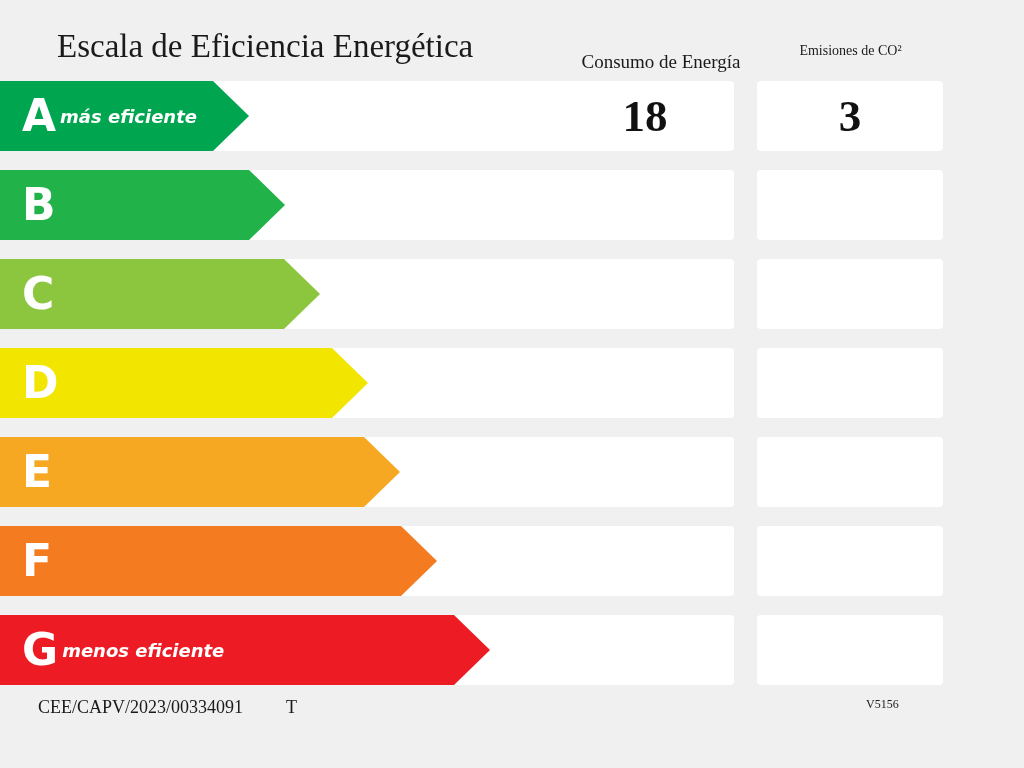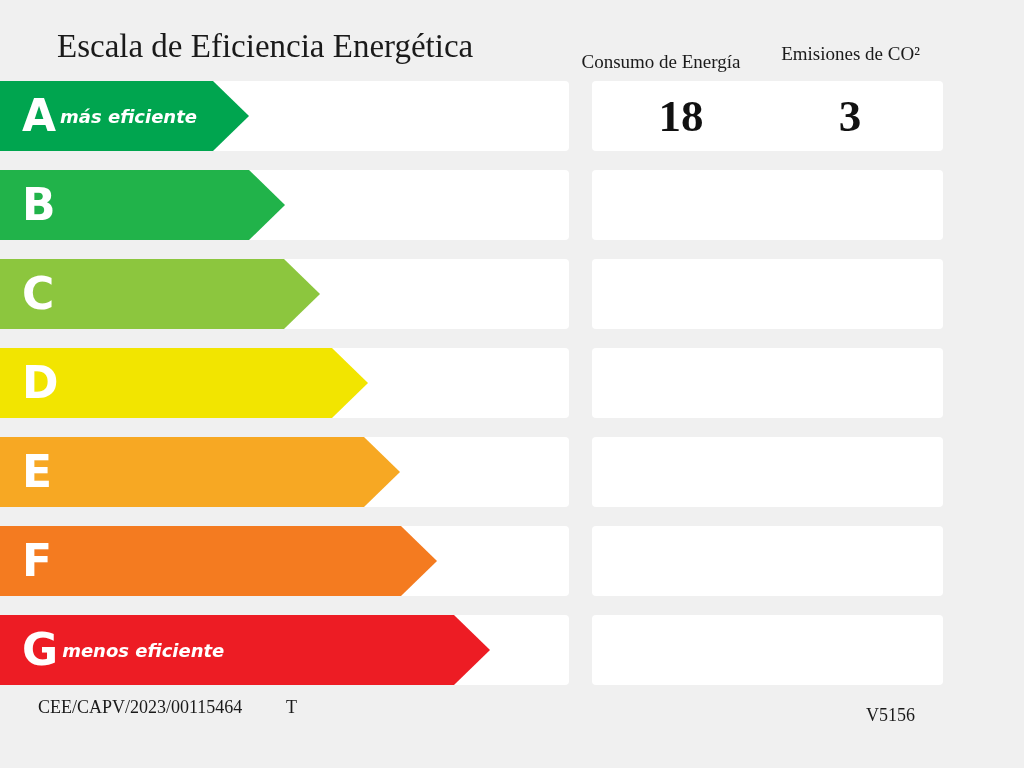--- a/index.html
+++ b/index.html
@@ -41,21 +41,21 @@
     font-size: 19px;
     color: #1a1a1a;
     font-family: "Liberation Serif", serif;
   }
   #col-co2-title {
     position: absolute;
     left: 758px;
     top: 15px;
     width: 185px;
     text-align: center;
-    font-size: 19px;
+    font-size: 14px;
     color: #1a1a1a;
     font-family: "Liberation Serif", serif;
   }
   
   #rows {
     position: absolute;
     left: 0;
     top: 81px;
     width: 1024px;
   }
@@ -102,21 +102,21 @@
   .value-cell {
     position: absolute;
     top: 0;
     height: 70px;
     background: #ffffff;
     border-radius: 4px;
     display: flex;
     align-items: center;
     justify-content: center;
   }
-  .value-cell.energy { left: 592px; width: 178px; }
+  .value-cell.energy { left: 556px; width: 178px; }
   .value-cell.co2    { left: 757px; width: 186px; }
   .value-cell .value {
     font-family: "Liberation Serif", serif;
     font-weight: bold;
     font-size: 45px;
     color: #111111;
     line-height: 45px;
   }
   
   #footer {
@@ -140,24 +140,23 @@
     left: 286px;
     top: 0;
     font-size: 18px;
     color: #1a1a1a;
     font-family: "Liberation Serif", serif;
   }
   #footer-version {
     position: absolute;
     left: 866px;
     top: 0;
-    font-size: 18px;
-    color: #1a1a1a;
-    font-family: "Liberation Serif", serif;
-    margin-top: 8px;
+    font-size: 12px;
+    color: #1a1a1a;
+    font-family: "Liberation Serif", serif;
   }
 </style>
 </head>
 <body>
 
 <div id="page">
 
   <div id="header">
     <div id="scale-title">Escala de Eficiencia Energética</div>
     <div id="col-energy-title">Consumo de Energía</div>
@@ -247,18 +246,18 @@
         <div class="value-cell energy">
           <span class="value"></span>
         </div>
         <div class="value-cell co2">
           <span class="value"></span>
         </div>
       </div>
     </div>
 
   <div id="footer">
-    <div id="footer-code">CEE/CAPV/2023/00115464</div>
+    <div id="footer-code">CEE/CAPV/2023/00334091</div>
     <div id="footer-letter">T</div>
     <div id="footer-version">V5156</div>
   </div>
 
 </div>
 
 </body></html>

